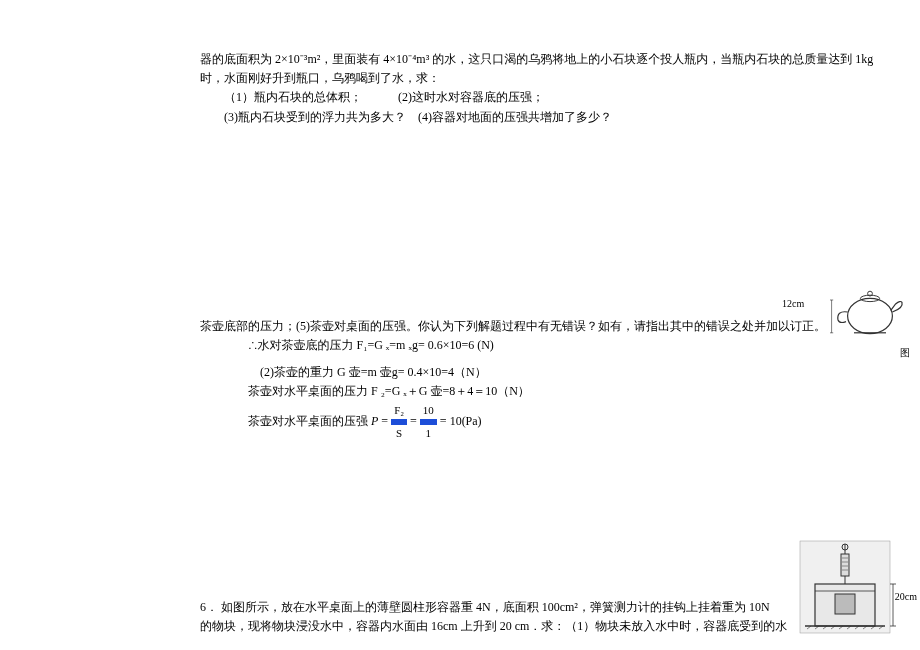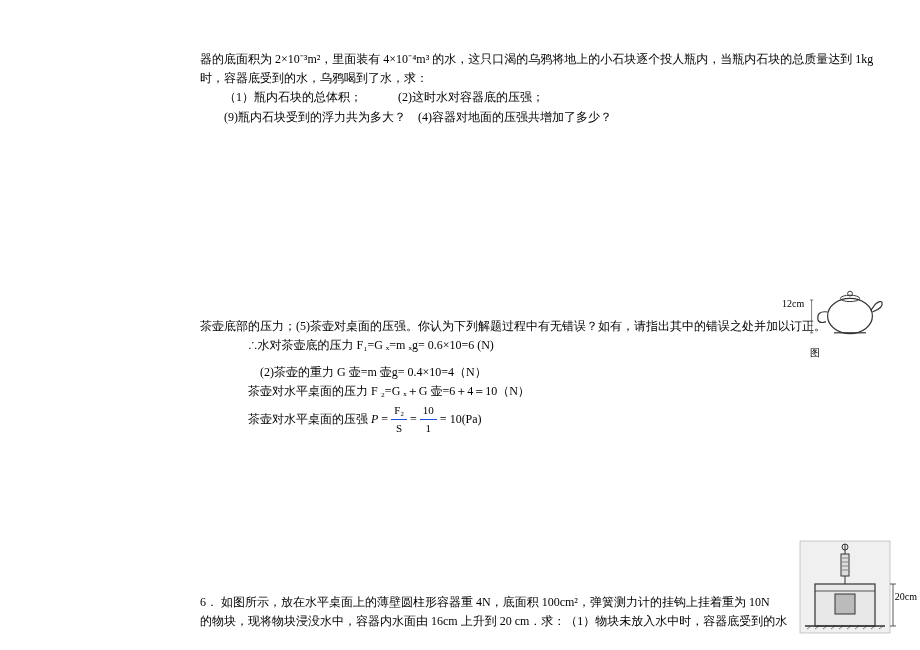--- a/index.html
+++ b/index.html
@@ -42,21 +42,21 @@
     .formula {
       font-family: "Times New Roman", serif;
       font-style: italic;
     }
     .teapot-figure {
       position: absolute;
       right: 10px;
       top: 280px;
       width: 100px;
       height: 80px;
-      text-align: left;
+      text-align: right;
     }
     .teapot-svg {
       width: 80px;
       height: 60px;
     }
     .teapot-label {
       font-size: 10px;
       margin-top: 2px;
     }
     .teapot-dim {
@@ -84,52 +84,52 @@
       font-size: 10px;
     }
     .frac {
       display: inline-block;
       vertical-align: middle;
       text-align: center;
       font-size: 11px;
     }
     .frac .num {
       display: block;
-      border-bottom: 1px solid #1d4ed8;
+      border-bottom: 6px solid #1d4ed8;
       padding: 0 3px;
     }
     .frac .den {
       display: block;
       padding: 0 3px;
     }
     .gap-medium {
       height: 170px;
     }
     .gap-large {
       height: 135px;
     }
   </style>
 </head>
 <body>
 
 <div class="content">
   <div class="problem-block">
     <div class="problem-text">器的底面积为 2×10⁻³m²，里面装有 4×10⁻⁴m³ 的水，这只口渴的乌鸦将地上的小石块逐个投人瓶内，当瓶内石块的总质量达到 1kg</div>
-    <div class="problem-text">时，容器底受到的水，乌鸦喝到了水，求：</div>
+    <div class="problem-text">时，水面刚好升到瓶口，乌鸦喝到了水，求：</div>
     <div class="problem-text indent">（1）瓶内石块的总体积；　　　(2)这时水对容器底的压强；</div>
-    <div class="problem-text indent">(9)瓶内石块受到的浮力共为多大？　(4)容器对地面的压强共增加了多少？</div>
+    <div class="problem-text indent">(3)瓶内石块受到的浮力共为多大？　(4)容器对地面的压强共增加了多少？</div>
   </div>
 
   <div class="gap-medium"></div>
 
   <div class="problem-block">
     <div class="problem-text">茶壶底部的压力；(5)茶壶对桌面的压强。你认为下列解题过程中有无错误？如有，请指出其中的错误之处并加以订正。</div>
     <div class="problem-text indent2">∴水对茶壶底的压力 F₁=G ₓ=m ₓg= 0.6×10=6 (N)</div>
     <div class="problem-text indent3">(2)茶壶的重力 G 壶=m 壶g= 0.4×10=4（N）</div>
-    <div class="problem-text indent2">茶壶对水平桌面的压力 F ₂=G ₓ＋G 壶=6＋4＝10（N）</div>
+    <div class="problem-text indent2">茶壶对水平桌面的压力 F ₂=G ₓ＋G 壶=8＋4＝10（N）</div>
     <div class="problem-text indent2">
       <span>茶壶对水平桌面的压强 </span>
       <span class="formula">P</span>
       <span> = </span>
       <span class="frac">
         <span class="num">F₂</span>
         <span class="den">S</span>
       </span>
       <span> = </span>
       <span class="frac">

